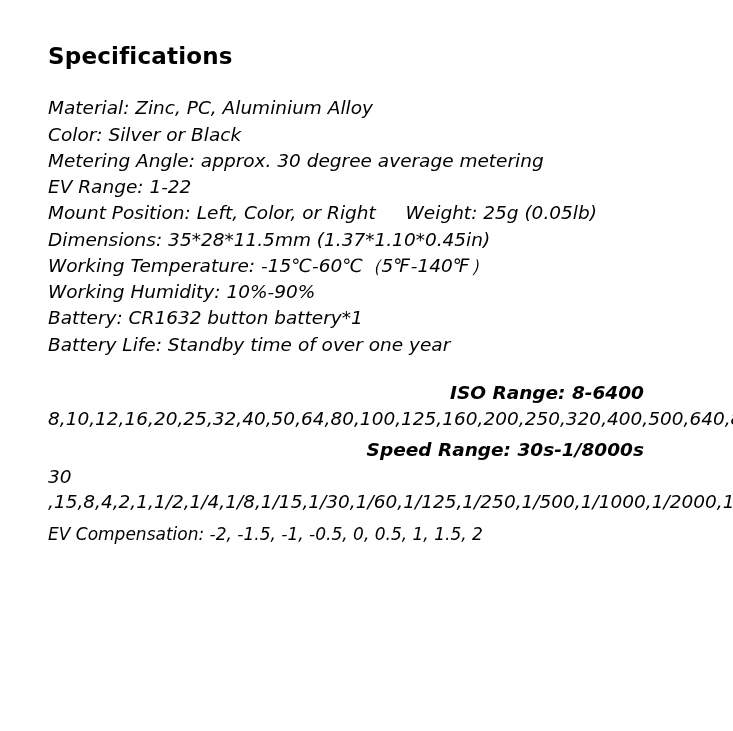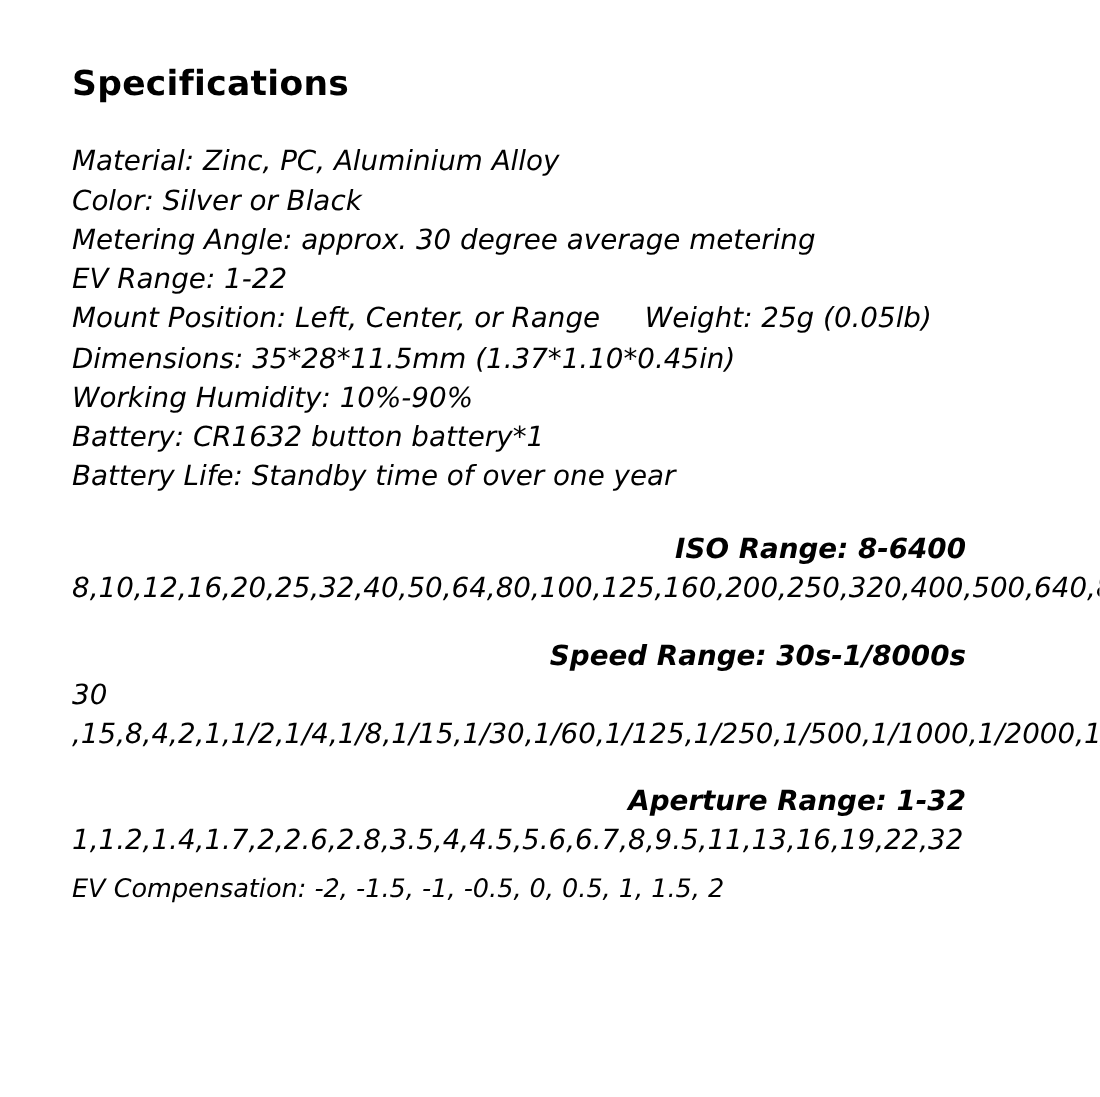--- a/index.html
+++ b/index.html
@@ -60,21 +60,21 @@
     text-align: right;
   }
   .block-body {
     font-size: 18.5px;
     font-style: italic;
     line-height: 1.36;
     max-width: 625px;
     word-spacing: -1px;
   }
   .block.tight {
-    margin-top: 20px;
+    margin-top: 6px;
   }
   .ev-comp {
     margin-top: 8px;
     font-size: 17px;
     line-height: 1.42;
   }
 </style>
 </head>
 <body>
 
@@ -98,30 +98,34 @@
       <span class="lbl">Metering Angle:</span>
       <span class="val">approx. 30 degree average metering</span>
     </div>
 
     <div class="spec-line">
       <span class="lbl">EV Range</span><span class="val">: 1-22</span>
     </div>
 
     <div class="spec-line">
       <span class="lbl">Mount Position:</span>
-      <span class="val">Left, Center, or Range</span>
+      <span class="val">Left, Color, or Right</span>
       <span class="inline-gap"></span>
       <span class="lbl">Weight</span><span class="val">: 25g (0.05lb)</span>
     </div>
 
     <div class="spec-line">
       <span class="lbl">Dimensions:</span>
       <span class="val">35*28*11.5mm (1.37*1.10*0.45in)</span>
     </div>
 
+    <div class="spec-line">
+      <span class="lbl">Working Temperature:</span>
+      <span class="val">-15℃-60℃（5℉-140℉）</span>
+    </div>
 
     <div class="spec-line">
       <span class="lbl">Working Humidity:</span>
       <span class="val">10%-90%</span>
     </div>
 
     <div class="spec-line">
       <span class="lbl">Battery:</span>
       <span class="val">CR1632 button battery*1</span>
     </div>
@@ -136,23 +140,19 @@
   <div class="block">
     <div class="block-head">ISO Range: 8-6400</div>
     <div class="block-body">8,10,12,16,20,25,32,40,50,64,80,100,125,160,200,250,320,400,500,640,800,1000,1250,1600,2000,2500,3200,4000,5000,6400</div>
   </div>
 
   <div class="block tight">
     <div class="block-head">Speed Range: 30s-1/8000s</div>
     <div class="block-body">30 ,15,8,4,2,1,1/2,1/4,1/8,1/15,1/30,1/60,1/125,1/250,1/500,1/1000,1/2000,1/4000,1/8000</div>
   </div>
 
-  <div class="block tight">
-    <div class="block-head">Aperture Range: 1-32</div>
-    <div class="block-body">1,1.2,1.4,1.7,2,2.6,2.8,3.5,4,4.5,5.6,6.7,8,9.5,11,13,16,19,22,32</div>
-  </div>
 
   <div class="ev-comp">
     <span class="lbl">EV Compensation:</span>
     <span class="val">-2, -1.5, -1, -0.5, 0, 0.5, 1, 1.5, 2</span>
   </div>
 
 </div>
 
 </body></html>

